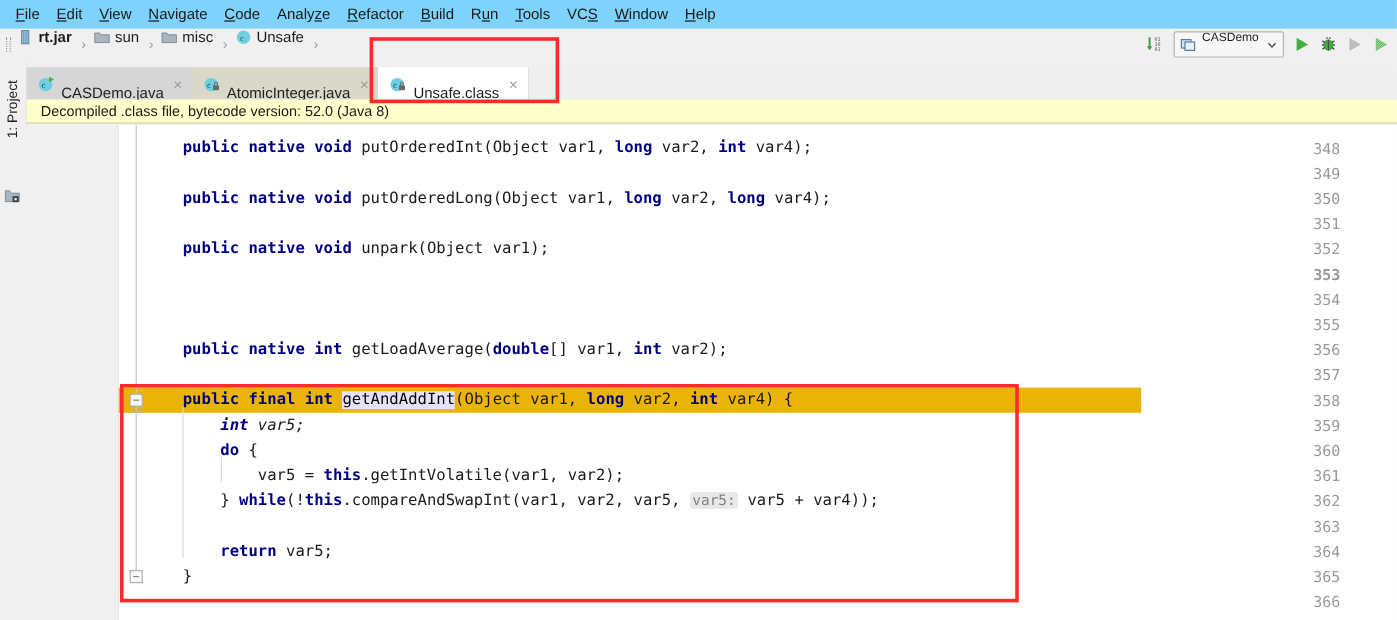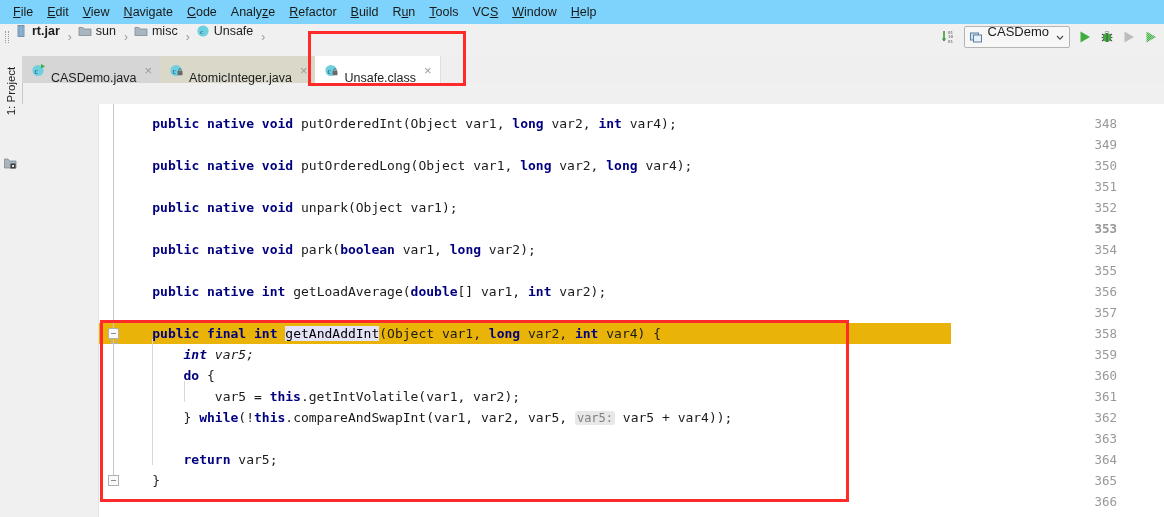--- a/index.html
+++ b/index.html
@@ -36,21 +36,21 @@
   .crumb-label.bold{font-weight:bold;}
   .crumb-sep{color:#9b9b9b;font-size:12px;margin:0 4px 0 6px;}
   .vgrip{width:10px;height:26px;display:flex;align-items:center;justify-content:center;}
   .vgrip i{display:block;width:2px;height:12px;border-left:1px dotted #9a9a9a;border-right:1px dotted #9a9a9a;}
 
   .nav-right{margin-left:auto;display:flex;align-items:center;height:26px;padding-right:2px;}
   .run-config{
     display:flex;align-items:center;height:20px;border:1px solid #b4b4b4;
     background:#f7f7f7;border-radius:2px;padding:0 4px;margin:0 4px;
   }
-  .run-config .rc-label{font-size:13px;margin:0 6px 12px 5px;color:#1d1d1d;text-align:center;}
+  .run-config .rc-label{font-size:10px;margin:0 6px 12px 5px;color:#1d1d1d;text-align:center;}
   .tool-ico{width:22px;height:22px;display:flex;align-items:center;justify-content:center;}
 
   
   .tabbar{
     position:absolute;left:22px;top:50px;width:1142px;height:33px;
     background:#f0f0f0;display:flex;align-items:flex-end;box-sizing:border-box;
   }
   .tab{
     height:27px;display:flex;align-items:center;padding:0 7px 0 8px;
     border:1px solid transparent;border-bottom:none;box-sizing:border-box;
@@ -311,32 +311,34 @@
             <rect x="8.5" y="8" width="5" height="4.2" rx="0.6" fill="#6a6a6a"></rect>
             <path d="M9.8 8 L9.8 6.8 A1.2 1.2 0 0 1 12.2 6.8 L12.2 8" stroke="#6a6a6a" stroke-width="0.9" fill="none"></path>
           </svg>
         </span>
         <span class="tlabel">Unsafe.class</span>
         <span class="tclose">×</span>
       </div>
       <div class="tab-filler"></div>
     </div>
 
+  <div class="banner">
+    <span>Decompiled .class file, bytecode version: 52.0 (Java 8)</span>
+  </div>
 
   <div class="editor">
     <div class="gutter"></div>
     <div class="gutter-sep"></div>
     <div class="codearea" id="codearea">
         <div class="crow" style="top: 9px;"><span class="txt" style="padding-left: 31.28px;"><span class="kw">public</span><span class="pl"> </span><span class="kw">native</span><span class="pl"> </span><span class="kw">void</span><span class="pl"> putOrderedInt(Object var1, </span><span class="kw">long</span><span class="pl"> var2, </span><span class="kw">int</span><span class="pl"> var4);</span></span></div>
         <div class="crow" style="top: 30px;"><span class="txt" style="padding-left: 0px;"></span></div>
         <div class="crow" style="top: 51px;"><span class="txt" style="padding-left: 31.28px;"><span class="kw">public</span><span class="pl"> </span><span class="kw">native</span><span class="pl"> </span><span class="kw">void</span><span class="pl"> putOrderedLong(Object var1, </span><span class="kw">long</span><span class="pl"> var2, </span><span class="kw">long</span><span class="pl"> var4);</span></span></div>
         <div class="crow" style="top: 72px;"><span class="txt" style="padding-left: 0px;"></span></div>
         <div class="crow" style="top: 93px;"><span class="txt" style="padding-left: 31.28px;"><span class="kw">public</span><span class="pl"> </span><span class="kw">native</span><span class="pl"> </span><span class="kw">void</span><span class="pl"> unpark(Object var1);</span></span></div>
         <div class="crow" style="top: 114px;"><span class="txt" style="padding-left: 0px;"></span></div>
-        <div class="crow" style="top: 135px;"><span class="txt" style="padding-left: 31.28px;"><span class="kw">public</span><span class="pl"> </span><span class="kw">native</span><span class="pl"> </span><span class="kw">void</span><span class="pl"> park(</span><span class="kw">boolean</span><span class="pl"> var1, </span><span class="kw">long</span><span class="pl"> var2);</span></span></div>
         <div class="crow" style="top: 156px;"><span class="txt" style="padding-left: 0px;"></span></div>
         <div class="crow" style="top: 177px;"><span class="txt" style="padding-left: 31.28px;"><span class="kw">public</span><span class="pl"> </span><span class="kw">native</span><span class="pl"> </span><span class="kw">int</span><span class="pl"> getLoadAverage(</span><span class="kw">double</span><span class="pl">[] var1, </span><span class="kw">int</span><span class="pl"> var2);</span></span></div>
         <div class="crow" style="top: 198px;"><span class="txt" style="padding-left: 0px;"></span></div>
         <div class="crow caretline" style="top: 219px;"><span class="txt" style="padding-left: 31.28px;"><span class="kw">public</span><span class="pl"> </span><span class="kw">final</span><span class="pl"> </span><span class="kw">int</span><span class="pl"> </span><span class="hl-id">getAndAddInt</span><span class="pl">(Object var1, </span><span class="kw">long</span><span class="pl"> var2, </span><span class="kw">int</span><span class="pl"> var4) {</span></span></div>
         <div class="crow" style="top: 240px;"><span class="txt" style="padding-left: 62.56px; font-style: italic;"><span class="kw">int</span><span class="pl"> var5;</span></span></div>
         <div class="crow" style="top: 261px;"><span class="txt" style="padding-left: 62.56px;"><span class="kw">do</span><span class="pl"> {</span></span></div>
         <div class="crow" style="top: 282px;"><span class="txt" style="padding-left: 93.84px;"><span class="pl">var5 = </span><span class="kw">this</span><span class="pl">.getIntVolatile(var1, var2);</span></span></div>
         <div class="crow" style="top: 303px;"><span class="txt" style="padding-left: 62.56px;"><span class="pl">} </span><span class="kw">while</span><span class="pl">(!</span><span class="kw">this</span><span class="pl">.compareAndSwapInt(var1, var2, var5, </span><span class="phint">var5:</span><span class="pl"> var5 + var4));</span></span></div>
         <div class="crow" style="top: 324px;"><span class="txt" style="padding-left: 0px;"></span></div>
         <div class="crow" style="top: 345px;"><span class="txt" style="padding-left: 62.56px;"><span class="kw">return</span><span class="pl"> var5;</span></span></div>

